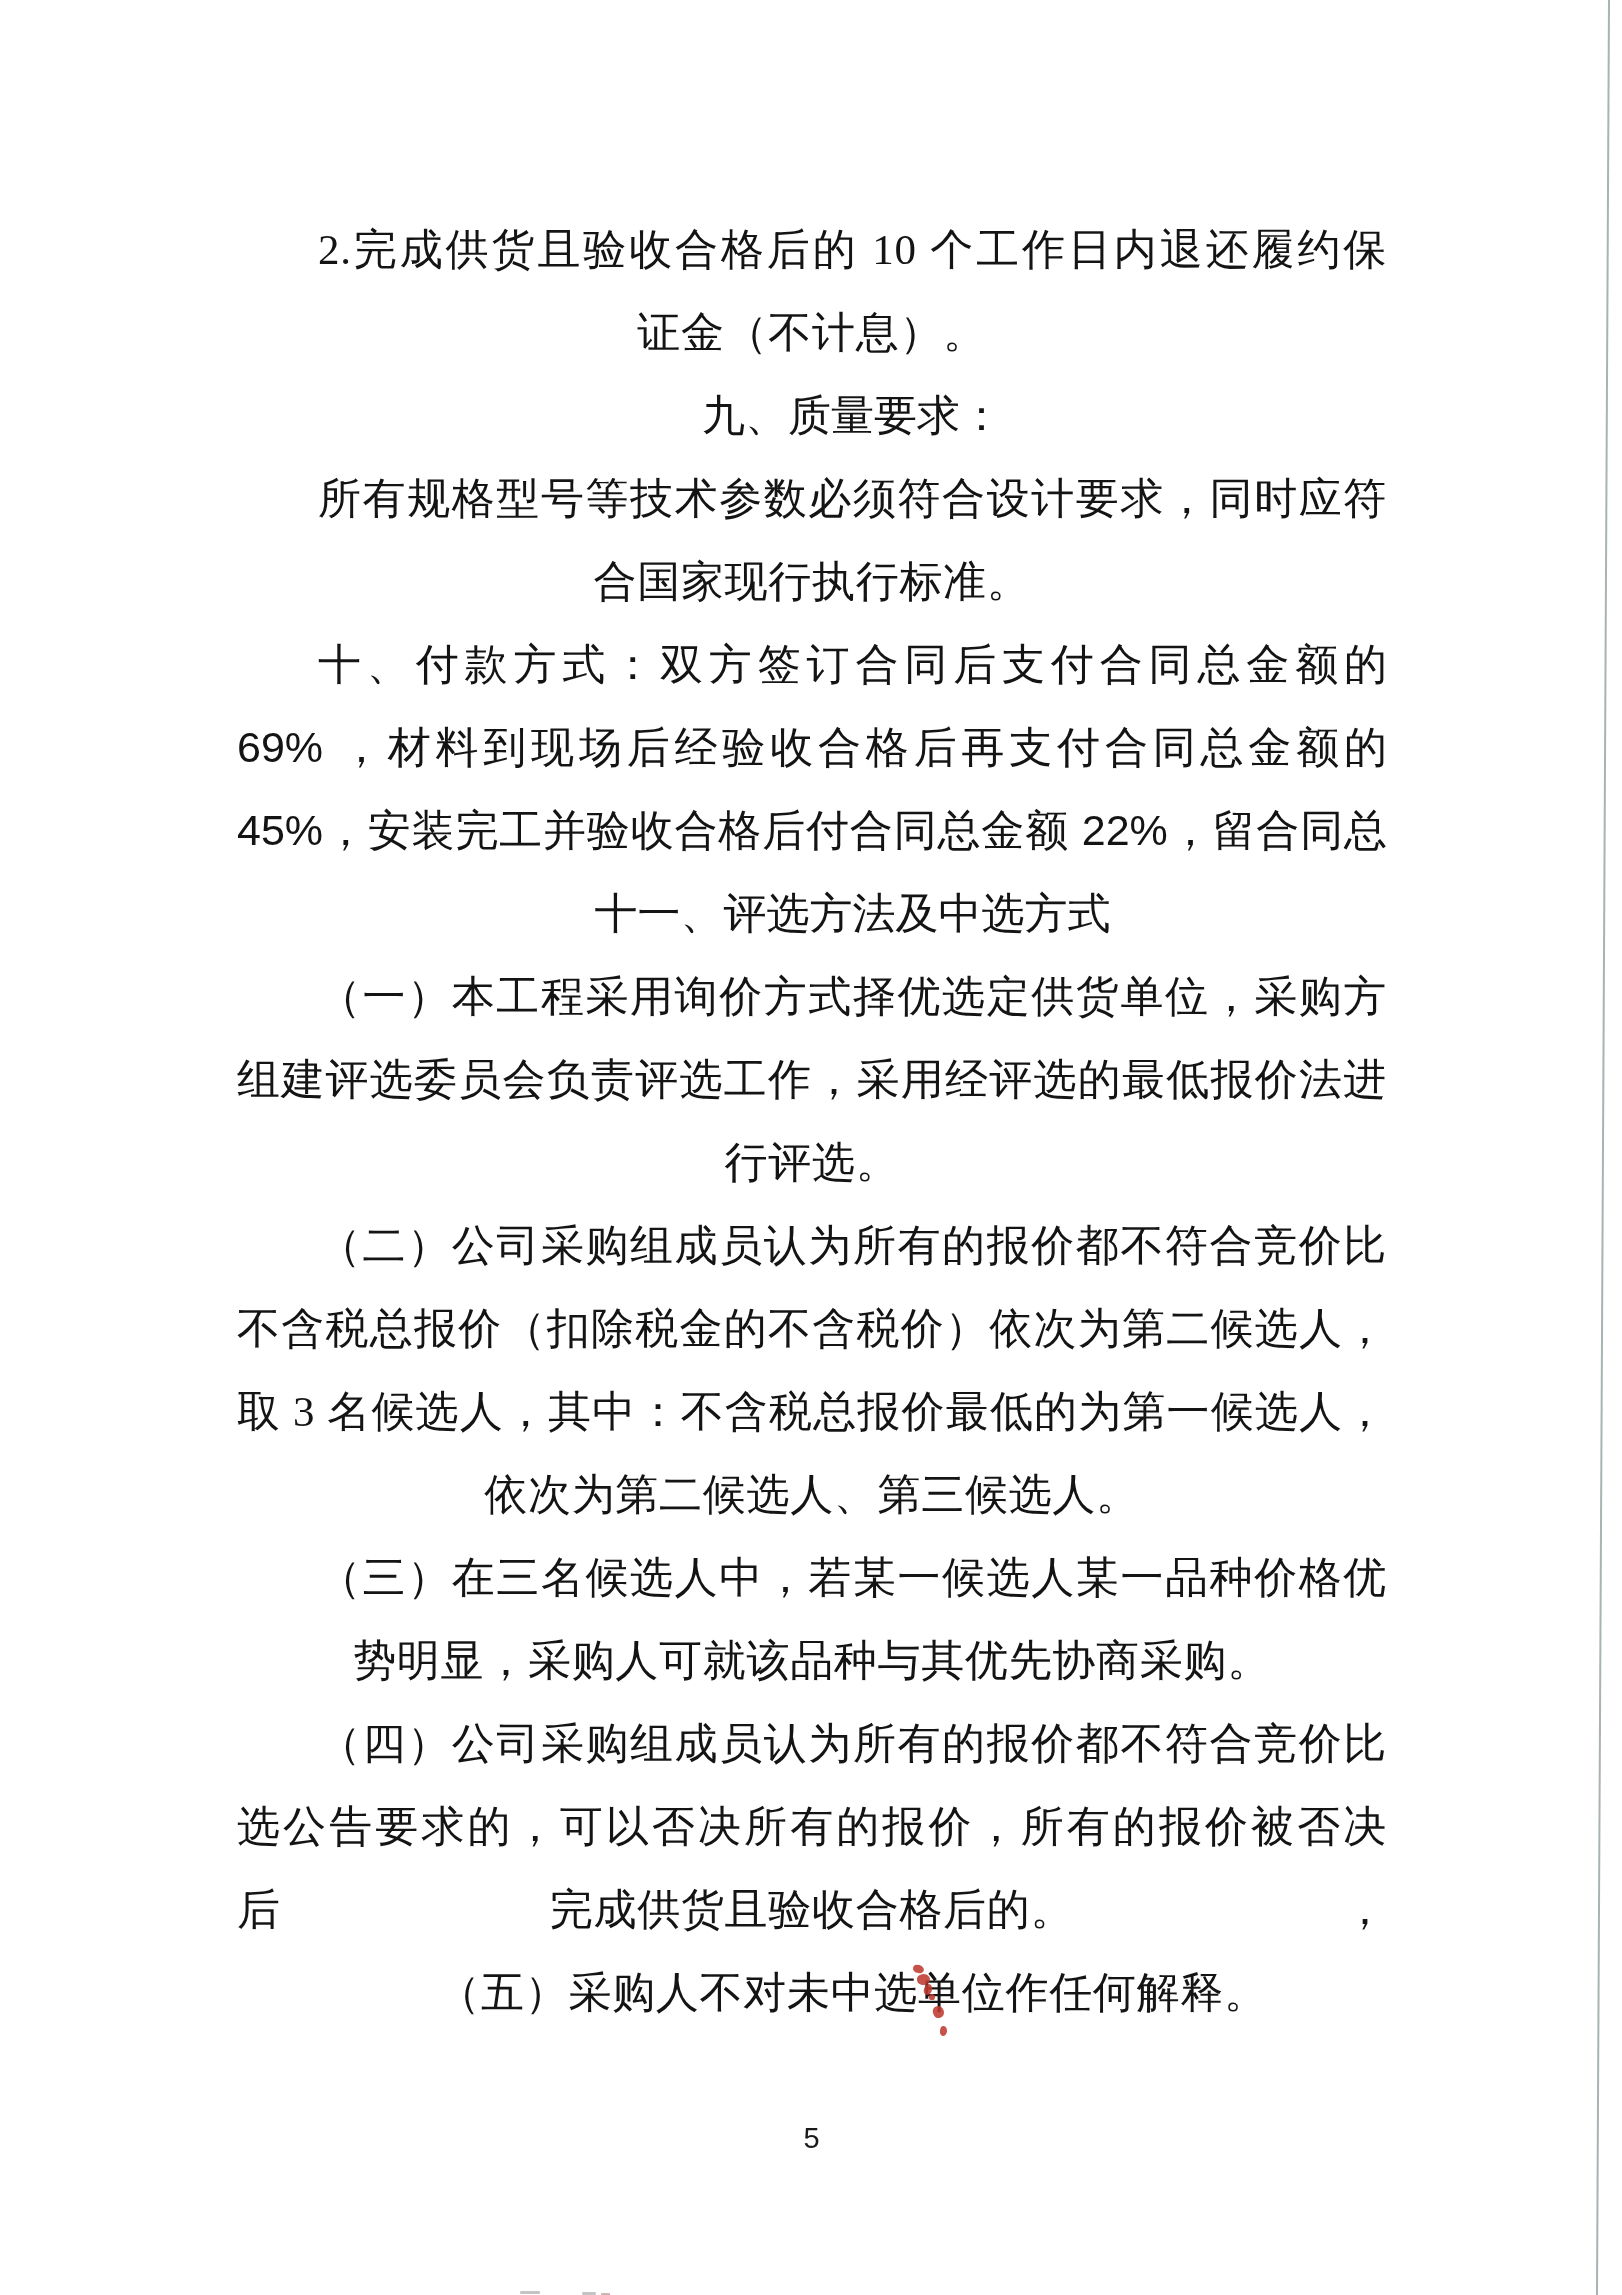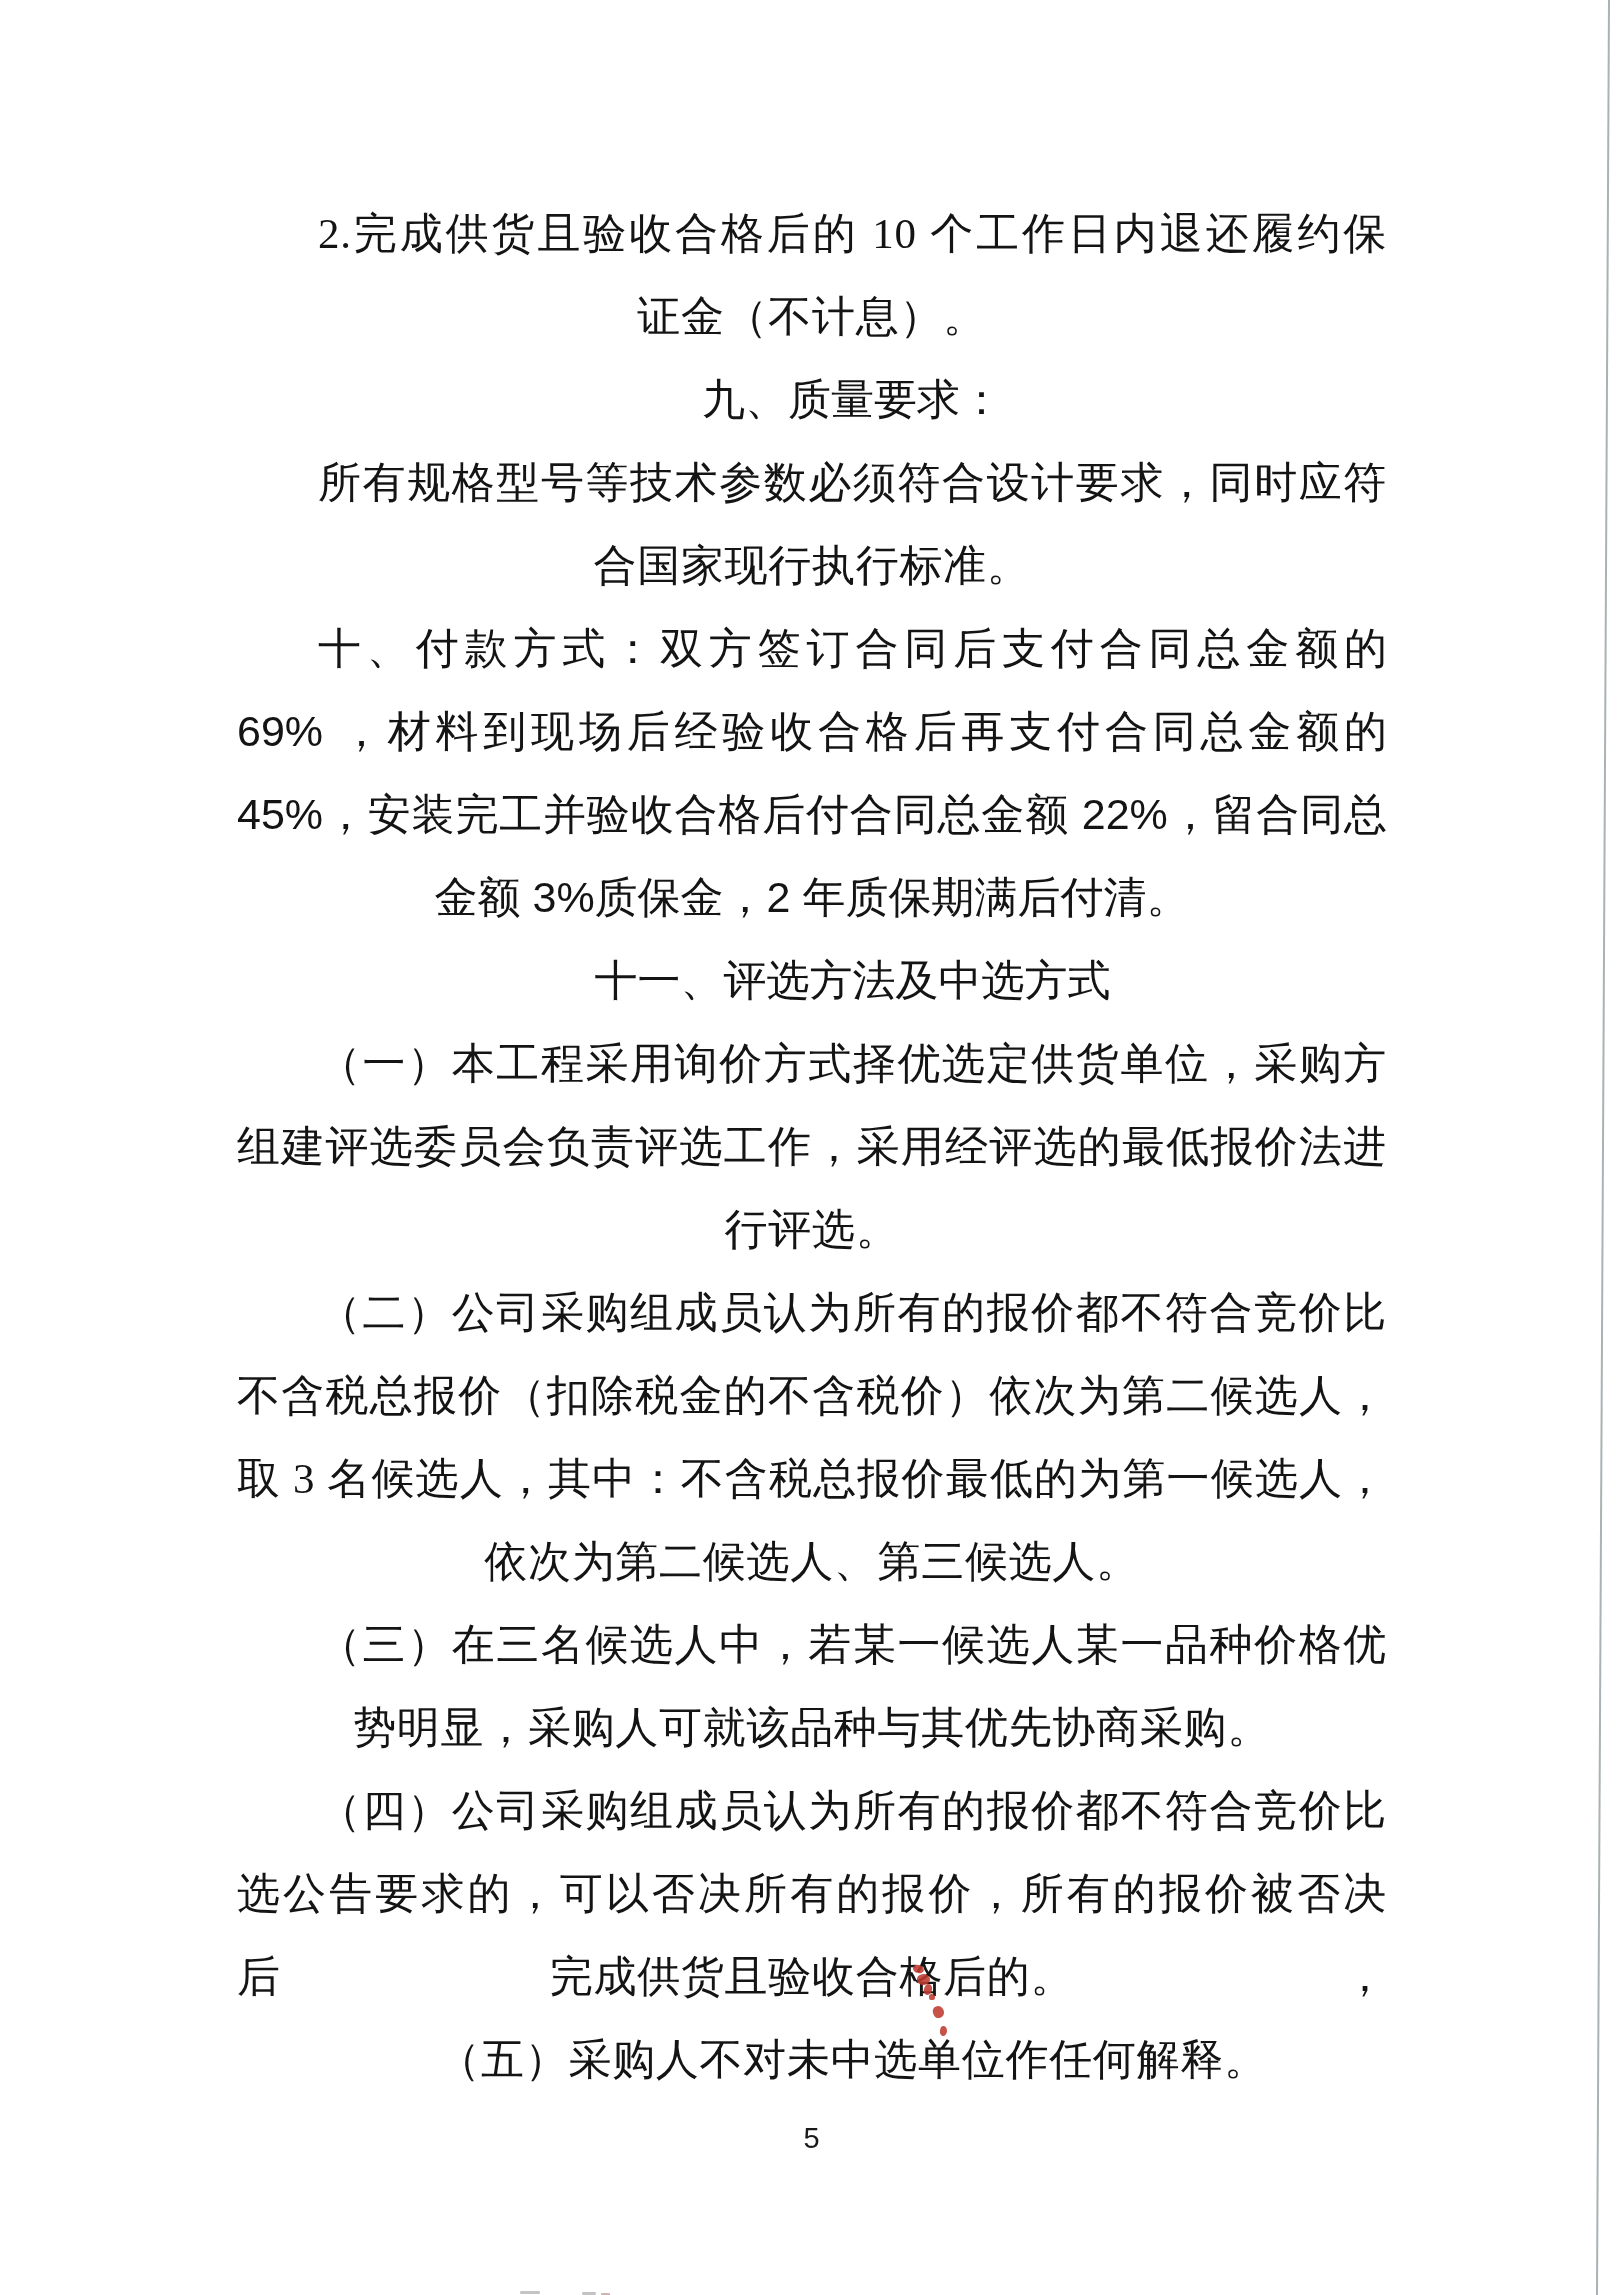--- a/index.html
+++ b/index.html
@@ -12,21 +12,21 @@
     width: 1623px;
     height: 2295px;
     background: #ffffff;
     overflow: hidden;
     font-family: "Liberation Serif", "DejaVu Serif", serif;
     color: #141414;
   }
   .text-column {
     position: absolute;
     left: 237px;
-    top: 192px;
+    top: 208px;
     width: 1150px;
   }
   .line {
     height: 83px;
     line-height: 83px;
     font-size: 43px;
     letter-spacing: 0.7px;
     white-space: nowrap;
     text-align: center;
   }
@@ -85,21 +85,20 @@
 
   <div class="text-column">
     <div class="line indent fill">2.完成供货且验收合格后的 10 个工作日内退还履约保</div>
     <div class="line">证金（不计息）。</div>
     <div class="line indent bold">九、质量要求：</div>
     <div class="line indent fill">所有规格型号等技术参数必须符合设计要求，同时应符</div>
     <div class="line">合国家现行执行标准。</div>
     <div class="line indent bold fill">十、付款方式：双方签订合同后支付合同总金额的</div>
     <div class="line bold fill">69% ，材料到现场后经验收合格后再支付合同总金额的</div>
     <div class="line bold fill">45%，安装完工并验收合格后付合同总金额 22%，留合同总</div>
-    <div class="line bold">金额 3%质保金，2 年质保期满后付清。</div>
     <div class="line indent bold">十一、评选方法及中选方式</div>
     <div class="line indent fill">（一）本工程采用询价方式择优选定供货单位，采购方</div>
     <div class="line fill">组建评选委员会负责评选工作，采用经评选的最低报价法进</div>
     <div class="line">行评选。</div>
     <div class="line indent fill">（二）公司采购组成员认为所有的报价都不符合竞价比</div>
     <div class="line fill">不含税总报价（扣除税金的不含税价）依次为第二候选人，</div>
     <div class="line fill">取 3 名候选人，其中：不含税总报价最低的为第一候选人，</div>
     <div class="line">依次为第二候选人、第三候选人。</div>
     <div class="line indent fill">（三）在三名候选人中，若某一候选人某一品种价格优</div>
     <div class="line">势明显，采购人可就该品种与其优先协商采购。</div>

